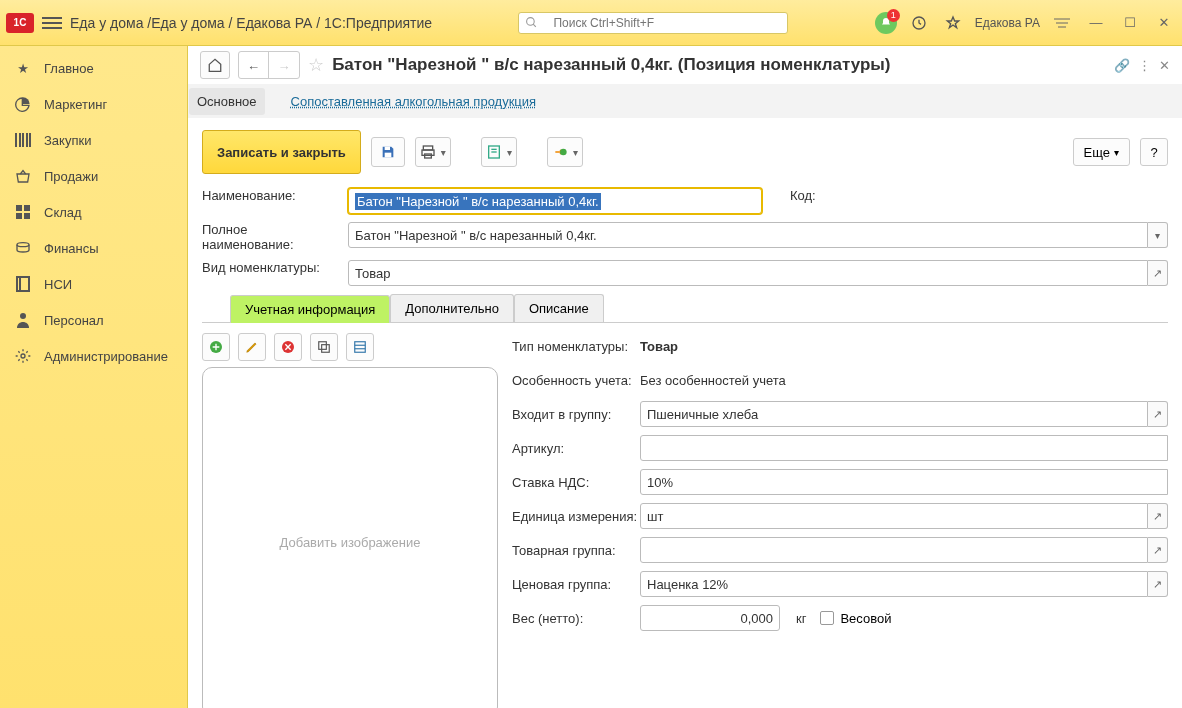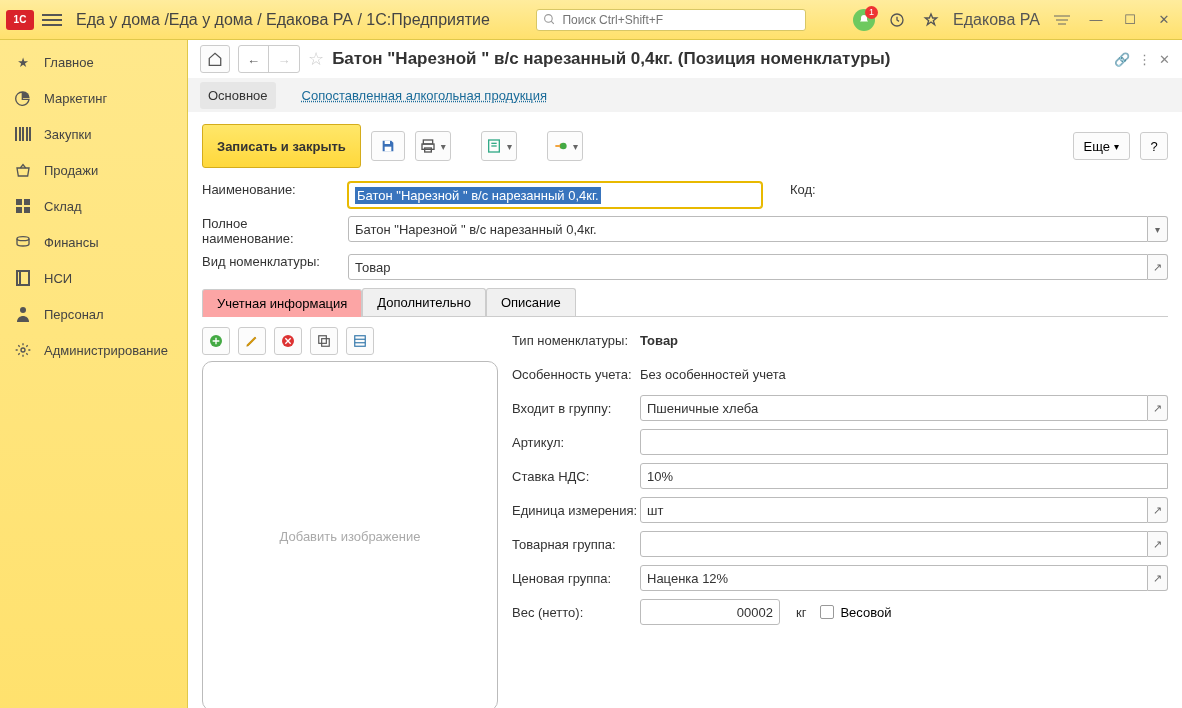--- a/index.html
+++ b/index.html
@@ -1,48 +1,48 @@
 <!DOCTYPE html>
 <html><head>
 <meta charset="utf-8">
 <style>
 * { box-sizing: border-box; margin: 0; padding: 0; font-family: Arial, sans-serif; font-size: 13px; }
 body { background: #fff; width: 1182px; height: 708px; overflow: hidden; }
 
-.titlebar { height: 40px; background: linear-gradient(#ffec9d, #ffe16d); display: flex; align-items: center; padding: 0 6px; gap: 8px; border-bottom: 1px solid #e0c84a; }
+.titlebar { height: 46px; background: linear-gradient(#ffec9d, #ffe16d); display: flex; align-items: center; padding: 0 6px; gap: 8px; border-bottom: 1px solid #e0c84a; }
 .logo1c { width: 28px; height: 20px; background: #d9232a; border-radius: 3px; color: #fff; font-weight: bold; font-size: 10px; display: flex; align-items: center; justify-content: center; }
 .hamburger { width: 20px; height: 20px; display: flex; flex-direction: column; justify-content: center; gap: 3px; cursor: pointer; }
 .hamburger span { height: 2px; background: #555; }
-.title-text { color: #444; font-size: 16px; flex: 0 0 auto; margin-left: 6px; }
+.title-text { color: #444; font-size: 14px; flex: 0 0 auto; }
 .search-wrap { flex: 1; display: flex; justify-content: center; }
-.search-box { width: 270px; height: 22px; background: #fff; border: 1px solid #d8c766; border-radius: 3px; display: flex; align-items: center; padding: 0 6px; gap: 6px; }
+.search-box { width: 270px; height: 22px; background: #fff; border: 1px solid #d8c766; border-radius: 3px; display: flex; align-items: center; padding: 0 6px; gap: 15px; }
 .search-box input { border: none; outline: none; flex: 1; font-size: 12px; color: #888; }
 .title-icons { display: flex; align-items: center; gap: 10px; }
 .bell-wrap { position: relative; width: 22px; height: 22px; background: #6ec95f; border-radius: 50%; display: flex; align-items: center; justify-content: center;}
 .bell-badge { position: absolute; top: -3px; right: -3px; width: 13px; height: 13px; background: #e33; border-radius: 50%; color: #fff; font-size: 9px; display: flex; align-items: center; justify-content: center; }
 .win-btn { width: 24px; height: 20px; display: flex; align-items: center; justify-content: center; color: #666; cursor: pointer; }
-.username { color: #555; font-size: 16px; }
+.username { color: #555; font-size: 12px; }
 
 .main-area { display: flex; height: 678px; }
 .sidebar { width: 188px; background: linear-gradient(#ffe88b, #ffe16d); border-right: 1px solid #e0c84a; padding-top: 4px; }
 .side-item { height: 36px; display: flex; align-items: center; gap: 12px; padding: 0 14px; color: #444; cursor: pointer; }
 .side-icon { width: 18px; height: 18px; display: flex; align-items: center; justify-content: center; color: #555; }
 
 .content { flex: 1; background: #fff; display: flex; flex-direction: column; }
 .content-header { height: 38px; background: #fff; display: flex; align-items: center; padding: 0 12px; gap: 8px; border-bottom: 0; }
 .hdr-btn { width: 30px; height: 28px; border: 1px solid #ccc; border-radius: 3px; background: #fcfcfc; display: flex; align-items: center; justify-content: center; color: #555; cursor: pointer; }
 .nav-pair { display:flex; border:1px solid #ccc; border-radius:3px; overflow:hidden; height:28px;}
 .nav-pair .nb { width:30px; display:flex; align-items:center; justify-content:center; color:#555; cursor:pointer;}
 .nav-pair .nb:first-child { border-right:1px solid #ccc;}
 .nav-pair .nb.dis { color:#ccc; }
 .star { color: #ccc; font-size: 18px; }
 .page-title { font-size: 17px; font-weight: bold; color: #333; flex: 1; }
 .hdr-right { display: flex; gap: 8px; align-items: center; }
 
-.sub-tabs { height: 34px; background: #f3f3f3; display: flex; align-items: center; padding: 0 12px; gap: 18px; }
+.sub-tabs { height: 34px; background: #f3f3f3; display: flex; align-items: center; padding: 0 1px; gap: 18px; }
 .sub-tabs .st { color: #333; padding: 6px 8px;}
 .sub-tabs .st.active { background: #e6e6e6; border-radius: 3px;}
 .sub-tabs .st.link { color: #1a6b99; text-decoration: underline dotted; cursor:pointer;}
 
 .form-body { flex: 1; padding: 12px 14px; overflow: auto; }
 .toolbar { display: flex; align-items: center; gap: 10px; margin-bottom: 14px; }
 .btn-yellow { height: 44px; background: linear-gradient(#ffe76a,#ffd83b); border: 1px solid #d4ac1c; border-radius: 3px; padding: 0 14px; font-weight: bold; color: #333; cursor: pointer; }
 .tb-btn { height: 30px; min-width: 34px; border: 1px solid #ccc; border-radius: 3px; background: #fcfcfc; display: flex; align-items: center; justify-content: center; cursor: pointer; position:relative; padding:0 4px; gap:3px;}
 .tb-btn.drop::after { content:"▾"; font-size:10px; color:#666; margin-left:2px;}
 .more-btn { height: 28px; border: 1px solid #ccc; border-radius: 3px; background: #fcfcfc; padding: 0 10px; display:flex; align-items:center; gap:4px; cursor:pointer;}
@@ -55,21 +55,21 @@
 .input.selected { border: 1px solid #e8b900; box-shadow: 0 0 0 1px #e8b900;}
 .input.selected .seltext { background: #3874bd; color: #fff; padding: 1px 2px;}
 .name-input { width: 414px; }
 .full-wrap { flex:1; display:flex;}
 .full-wrap .input { flex:1; border-top-right-radius:0; border-bottom-right-radius:0;}
 .drop-btn { width:20px; height:26px; border:1px solid #bbb; border-left:none; border-radius:0 3px 3px 0; background:#fafafa; display:flex;align-items:center;justify-content:center;font-size:10px;color:#666; cursor:pointer;}
 .open-btn { width:20px; height:26px; border:1px solid #bbb; border-left:none; border-radius:0 3px 3px 0; background:#fafafa; display:flex;align-items:center;justify-content:center;font-size:11px;color:#666; cursor:pointer;}
 
 .tab-strip { display:flex; border-bottom:1px solid #ccc; margin-bottom:10px;}
 .tab { padding:6px 14px; border:1px solid #ccc; border-bottom:none; background:#f0f0f0; cursor:pointer; margin-right:0; border-radius: 3px 3px 0 0;}
-.tab.active { background:#fca5a5; position:relative; top:1px;}
+.tab.active { background:#bef264; position:relative; top:1px;margin-left:28px;}
 
 .tab-content { display:flex; gap:14px; }
 .img-col { width:296px; }
 .img-toolbar { display:flex; gap:8px; margin-bottom:6px;}
 .img-tb { width:28px; height:28px; border:1px solid #ccc; border-radius:3px; background:#fcfcfc; display:flex; align-items:center; justify-content:center; cursor:pointer;}
 .img-placeholder { height: 350px; border:1px solid #bbb; border-radius:10px; display:flex; align-items:center; justify-content:center; color:#aaa; font-size:14px;}
 
 .props { flex:1; }
 .prop-row { display:flex; align-items:center; margin-bottom:8px; min-height:26px;}
 .prop-label { width:128px; color:#333;}
@@ -416,21 +416,21 @@
               <div class="prop-input-wrap">
                 <div class="input">
                   <span>Наценка 12%</span>
                 </div>
                 <div class="open-btn">↗</div>
               </div>
             </div>
           <div class="prop-row">
             <div class="prop-label">Вес (нетто):</div>
             <div class="input num-input">
-                <span style="margin-left:auto;">00002</span>
+                <span style="margin-left:auto;">0,000</span>
               </div>
             <div class="unit-label">кг</div>
             <div class="checkbox"></div>
             <div>Весовой</div>
           </div>
         </div>
       </div>
     </div>
   </div>
 </div>

